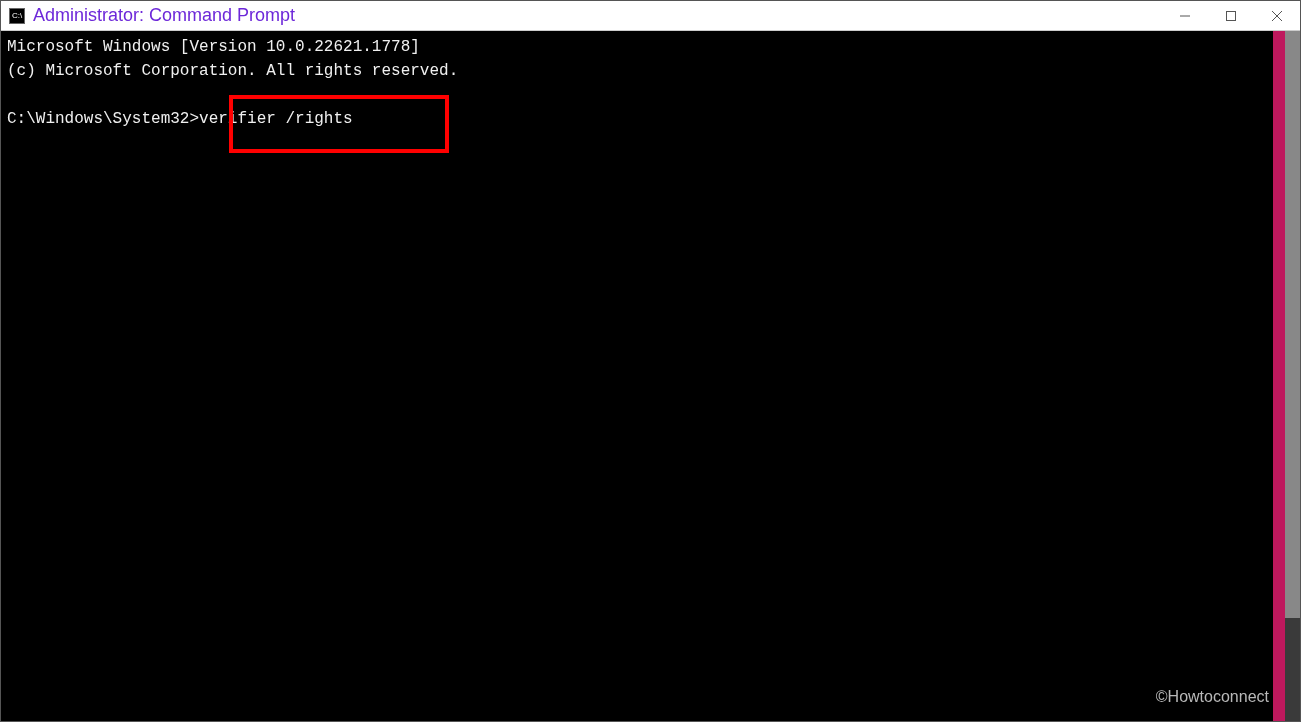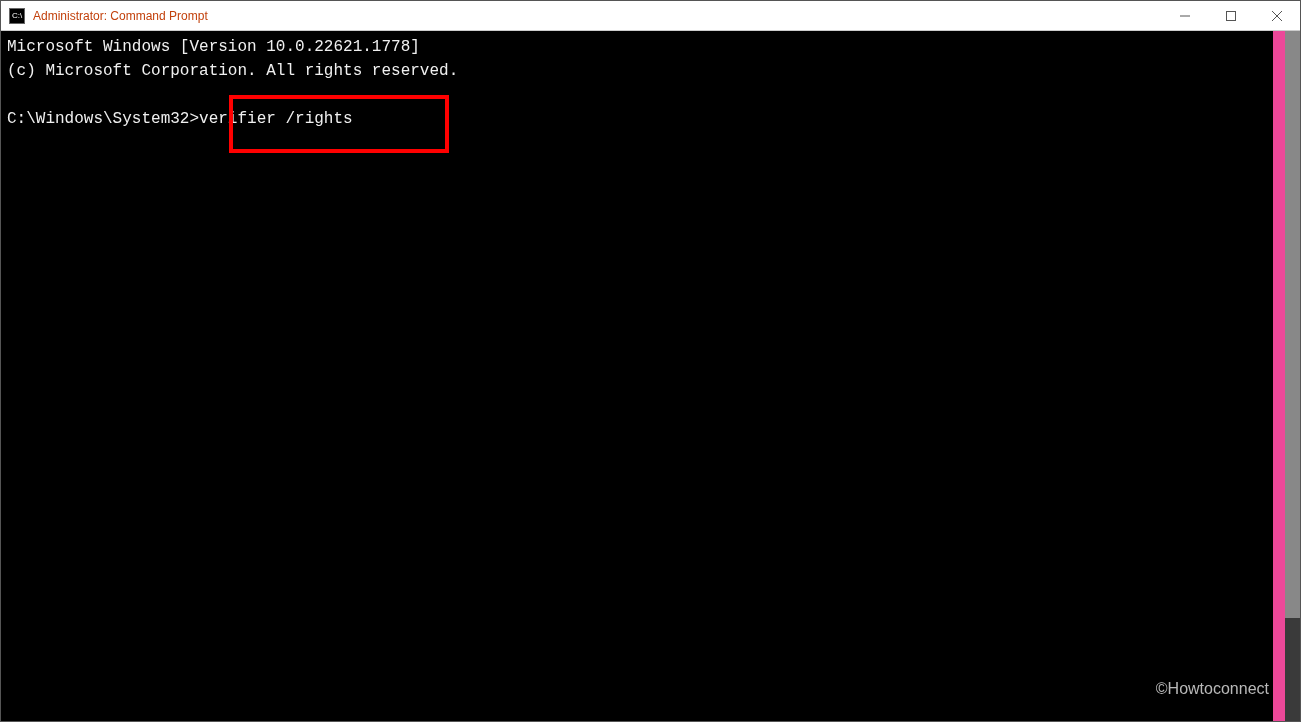--- a/index.html
+++ b/index.html
@@ -39,42 +39,42 @@
       align-items: center;
       justify-content: center;
       border: 1px solid #666;
     }
     .titlebar-icon-text {
       color: #fff;
       font-size: 8px;
       font-family: Arial, sans-serif;
     }
     .titlebar-title {
-      color: #c2410c;
-      font-size: 12px;
+      color: #6d28d9;
+      font-size: 18px;
       font-family: 'Segoe UI', Arial, sans-serif;
       flex: 1;
     }
     .window-controls {
       display: flex;
       height: 100%;
     }
     .window-control {
       width: 46px;
       height: 100%;
       display: flex;
       align-items: center;
       justify-content: center;
       color: #555;
       cursor: pointer;
     }
     .terminal-wrapper {
       flex: 1;
       display: flex;
-      background: #ec4899;
+      background: #be185d;
       position: relative;
       gap: 12px;
     }
     .terminal {
       flex: 1;
       background: #000;
       color: #f0f0f0;
       padding: 4px 6px;
       font-size: 16px;
       line-height: 1.5;
@@ -103,21 +103,21 @@
       border: 4px solid #ff0000;
       position: absolute;
       left: 222px;
       top: -12px;
       width: 220px;
       height: 58px;
       pointer-events: none;
     }
     .watermark {
       position: absolute;
-      bottom: 24px;
+      bottom: 16px;
       right: 32px;
       color: #ccc;
       font-family: 'Segoe UI', Arial, sans-serif;
       font-size: 16px;
       opacity: 0.9;
     }
   </style>
 </head>
 <body>
 

